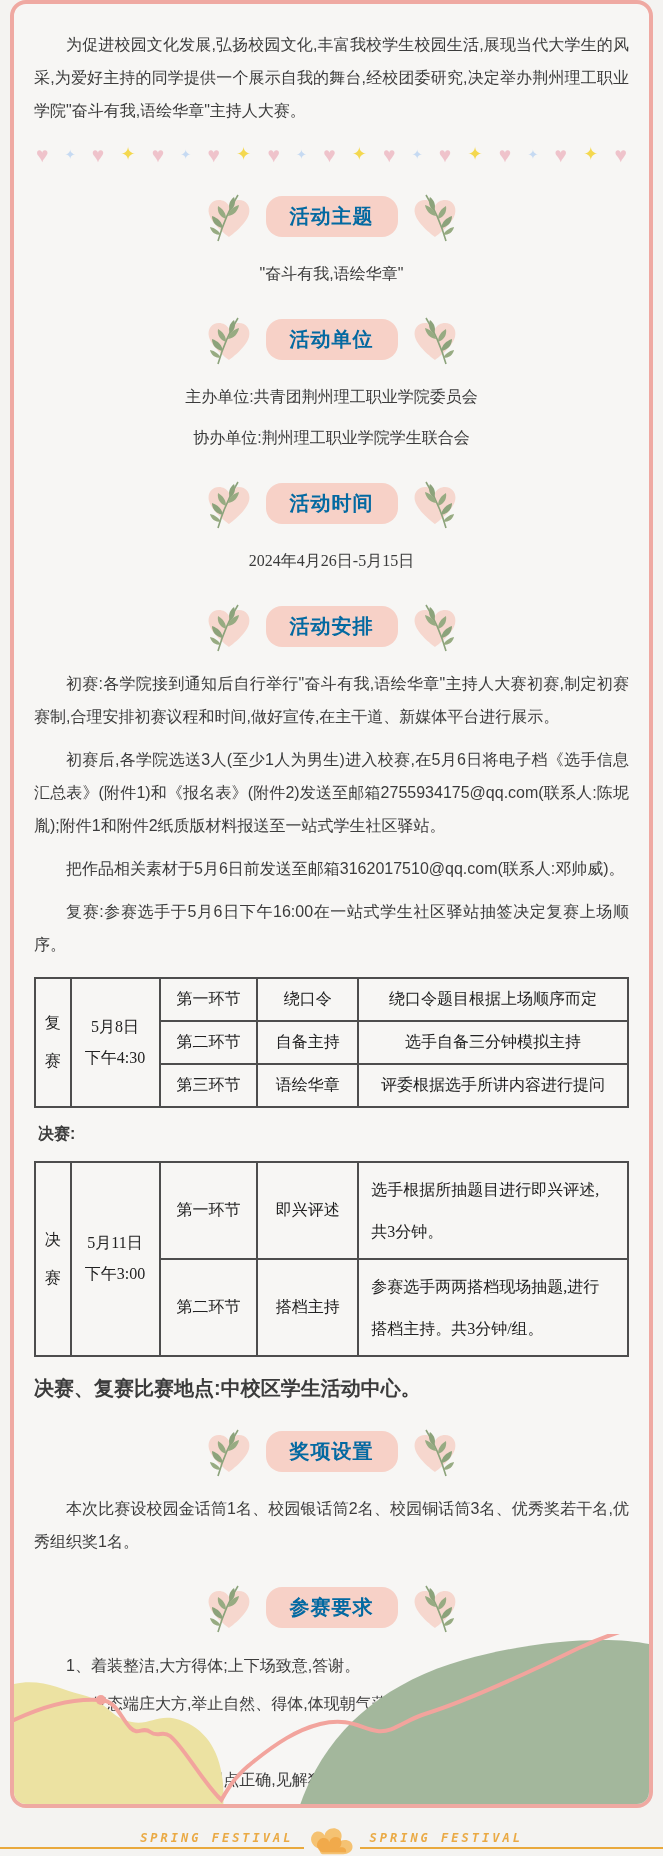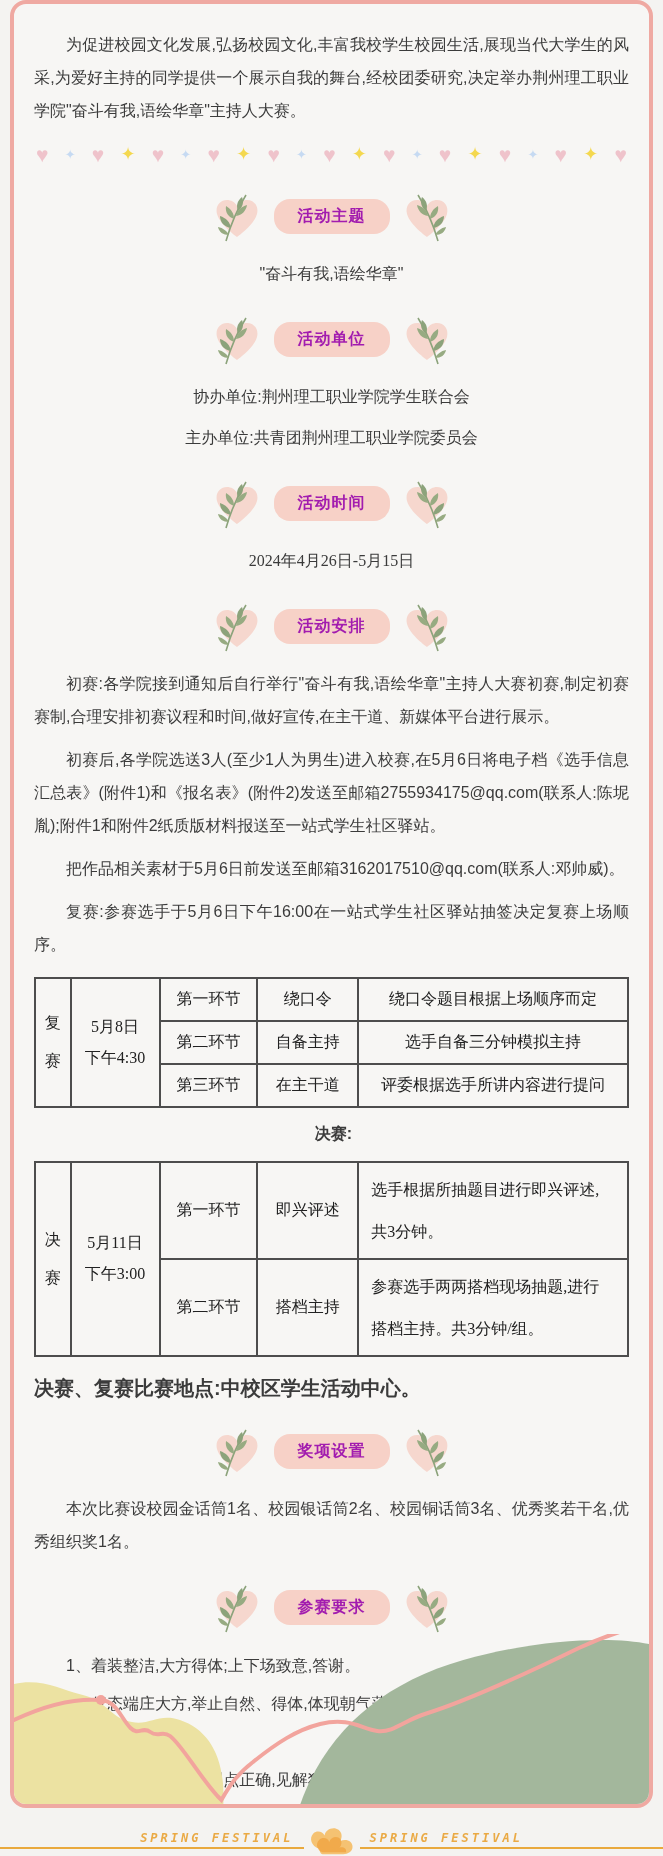--- a/index.html
+++ b/index.html
@@ -33,21 +33,21 @@
   .divider .h{color:#efc3cb;font-size:21px;line-height:1;}
   .divider .b{color:#c6daf2;font-size:13px;line-height:1;}
   .divider .y{color:#f4d84f;font-size:18px;line-height:1;}
   
   .sec-head{
     display:flex;justify-content:center;align-items:center;
     gap:14px;margin:22px 0 14px 0;
   }
   .badge{
     background:#f7d1c7;border-radius:16px;
-    padding:7px 24px;font-size:16px;font-weight:bold;color:#a21caf;
+    padding:7px 24px;font-size:20px;font-weight:bold;color:#0369a1;
     letter-spacing:1px;
   }
   .deco{width:46px;height:54px;flex:0 0 auto;}
   .deco.flip{transform:scaleX(-1);}
   .centered{font-size:16px;text-align:center;line-height:33px;margin:8px 0;}
   .serif{font-family:"Liberation Serif","DejaVu Serif",serif;}
   
   table{
     width:100%;border-collapse:collapse;
     font-family:"Liberation Serif","DejaVu Serif",serif;
@@ -57,21 +57,21 @@
   .col-stage{width:6%;}
   .col-dt{width:15%;}
   .col-round{width:16.5%;}
   .col-item{width:17%;}
   .col-desc{width:45.5%;}
   .stage-cell{padding:6px 2px;}
   .stage-cell span{display:block;margin:17px 0;}
   .dt-cell div{margin:10px 0;}
   .t2 td{padding:16px 4px;}
   .t2 .desc{text-align:left;line-height:2.6;padding:6px 12px;}
-  .final-label{font-size:16px;font-weight:bold;margin:16px 0 6px 4px;text-align:center;}
+  .final-label{font-size:16px;font-weight:bold;margin:16px 0 6px 4px;}
   .location{font-size:20px;font-weight:bold;margin:18px 0 6px 0;}
   
   .req{font-size:16px;line-height:36px;}
   .req .ghead{margin:2px 0;}
   .req .item{margin:2px 0 2px 2em;}
   
   .hills{position:absolute;left:0;right:0;bottom:0;height:170px;width:100%;}
   
   .footer-strip{
     position:absolute;left:0;right:0;bottom:0;height:38px;
@@ -145,22 +145,22 @@
 
   <div class="sec-head">
     <svg class="deco" viewBox="0 0 46 54">
         <use href="#leaf-heart"></use>
       </svg>
     <span class="badge">活动单位</span>
     <svg class="deco flip" viewBox="0 0 46 54">
         <use href="#leaf-heart"></use>
       </svg>
   </div>
+  <p class="centered">主办单位:共青团荆州理工职业学院委员会</p>
   <p class="centered">协办单位:荆州理工职业学院学生联合会</p>
-  <p class="centered">主办单位:共青团荆州理工职业学院委员会</p>
 
   <div class="sec-head">
     <svg class="deco" viewBox="0 0 46 54">
         <use href="#leaf-heart"></use>
       </svg>
     <span class="badge">活动时间</span>
     <svg class="deco flip" viewBox="0 0 46 54">
         <use href="#leaf-heart"></use>
       </svg>
   </div>
@@ -195,21 +195,21 @@
         <td class="col-item">绕口令</td>
         <td class="col-desc">绕口令题目根据上场顺序而定</td>
       </tr>
       <tr>
         <td>第二环节</td>
         <td>自备主持</td>
         <td>选手自备三分钟模拟主持</td>
       </tr>
       <tr>
         <td>第三环节</td>
-        <td>在主干道</td>
+        <td>语绘华章</td>
         <td>评委根据选手所讲内容进行提问</td>
       </tr>
     </tbody>
   </table>
 
   <p class="final-label">决赛:</p>
 
   <table class="t2">
     <tbody>
       <tr>

